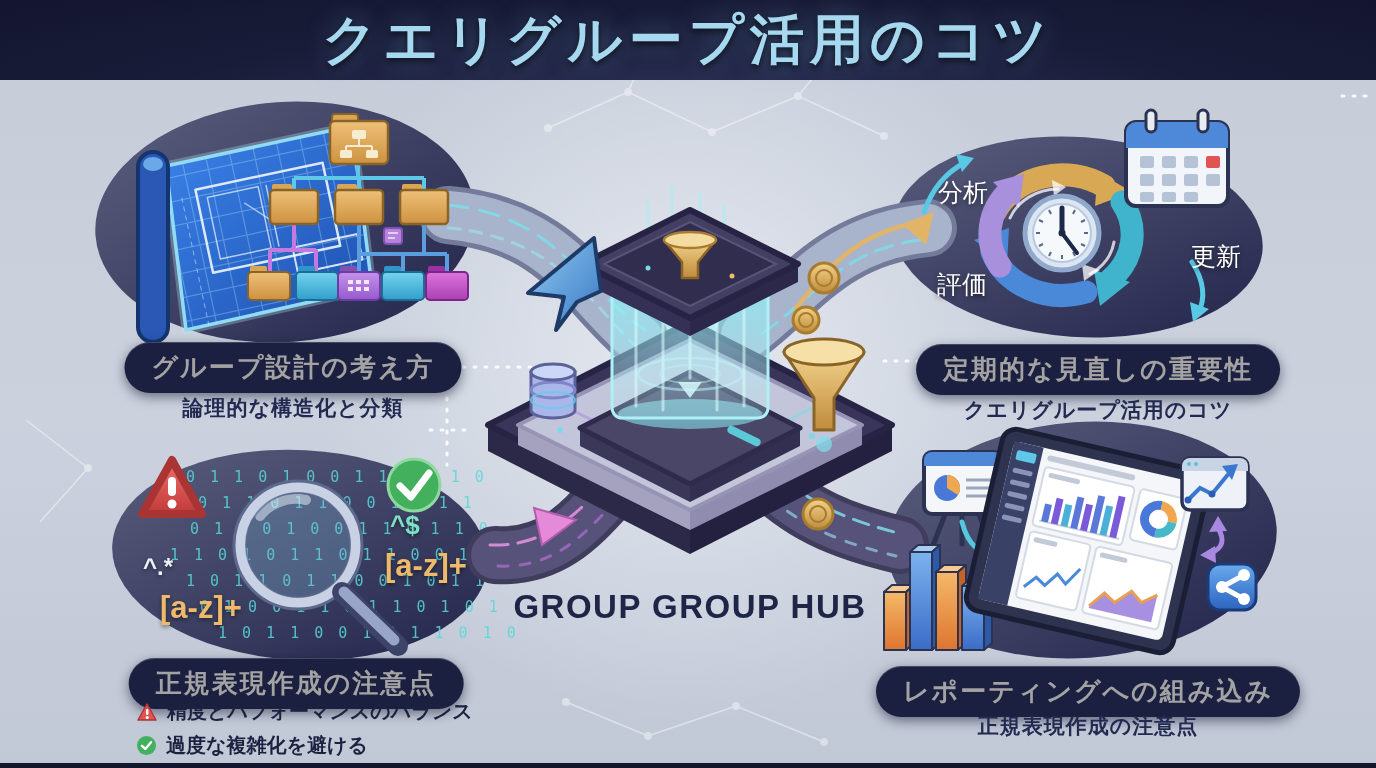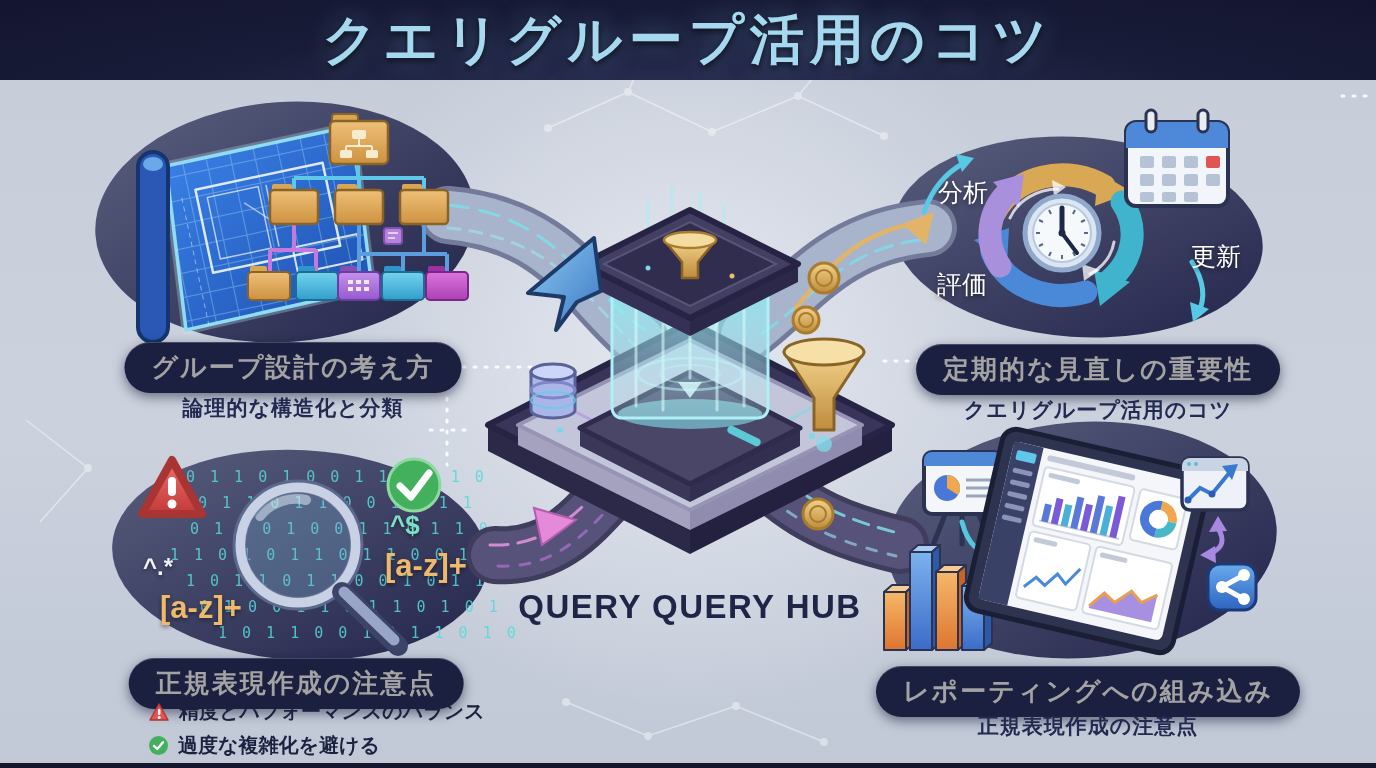--- a/index.html
+++ b/index.html
@@ -474,21 +474,21 @@
   <div class="txt subtitle" style="left:293px;top:394px;">論理的な構造化と分類</div>
 
   <div class="txt pill" style="left:1098px;top:344px;">定期的な見直しの重要性</div>
   <div class="txt subtitle" style="left:1098px;top:396px;">クエリグループ活用のコツ</div>
 
   <div class="txt cyclabel" style="left:963px;top:176px;">分析</div>
   <div class="txt cyclabel" style="left:1216px;top:215px;margin-top:25px;">更新</div>
   <div class="txt cyclabel" style="left:962px;top:268px;">評価</div>
 
   <div class="txt pill" style="left:296px;top:658px;">正規表現作成の注意点</div>
-  <div class="txt bullets" style="left:148px;top:698px;font-family:Liberation Mono, monospace;">
+  <div class="txt bullets" style="left:136px;top:698px;font-family:Liberation Mono, monospace;">
     <div class="bullet-row">
       <svg width="22" height="20" viewBox="0 0 22 20">
           <path d="M 11,2 L 20,18 L 2,18 Z" fill="#e05454" stroke="#b03636" stroke-width="1.5" stroke-linejoin="round"></path>
           <rect x="10" y="7" width="2.4" height="6" rx="1.2" fill="#fff"></rect>
           <circle cx="11.2" cy="15.4" r="1.5" fill="#fff"></circle>
         </svg>
       <span class="btext">精度とパフォーマンスのバランス</span>
     </div>
     <div class="bullet-row">
       <svg width="21" height="21" viewBox="0 0 21 21">
@@ -500,16 +500,16 @@
   </div>
 
   <div class="txt snippet sn-white" style="left:143px;top:553px;">^.*</div>
   <div class="txt snippet sn-gold" style="left:160px;top:590px;">[a-z]+</div>
   <div class="txt snippet sn-teal" style="left:390px;top:510px;">^$</div>
   <div class="txt snippet sn-gold" style="left:385px;top:548px;">[a-z]+</div>
 
   <div class="txt pill" style="left:1088px;top:666px;">レポーティングへの組み込み</div>
   <div class="txt subtitle" style="left:1088px;top:712px;">正規表現作成の注意点</div>
 
-  <div class="txt hublabel" style="left:690px;top:588px;">QUERY QUERY HUB</div>
+  <div class="txt hublabel" style="left:690px;top:588px;">GROUP GROUP HUB</div>
 
   <div class="bottom-strip"></div>
 </div>
 
 </body></html>

